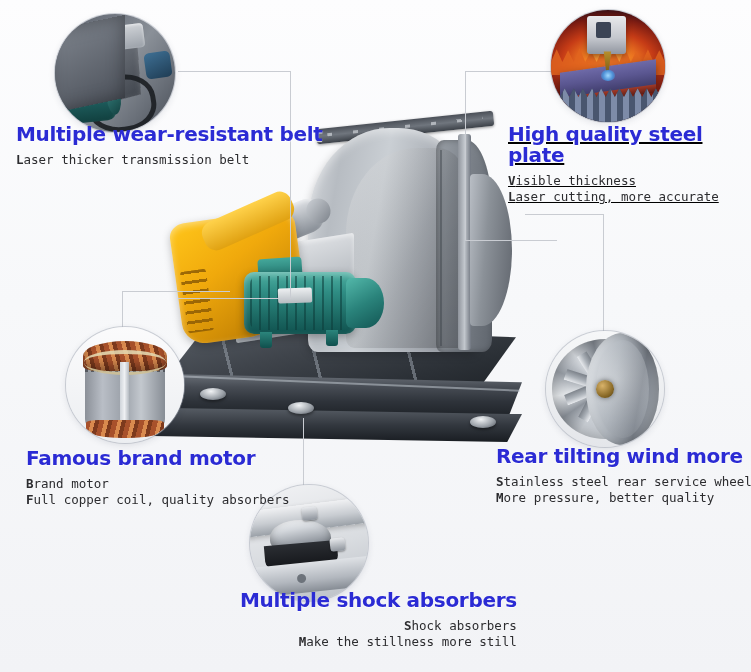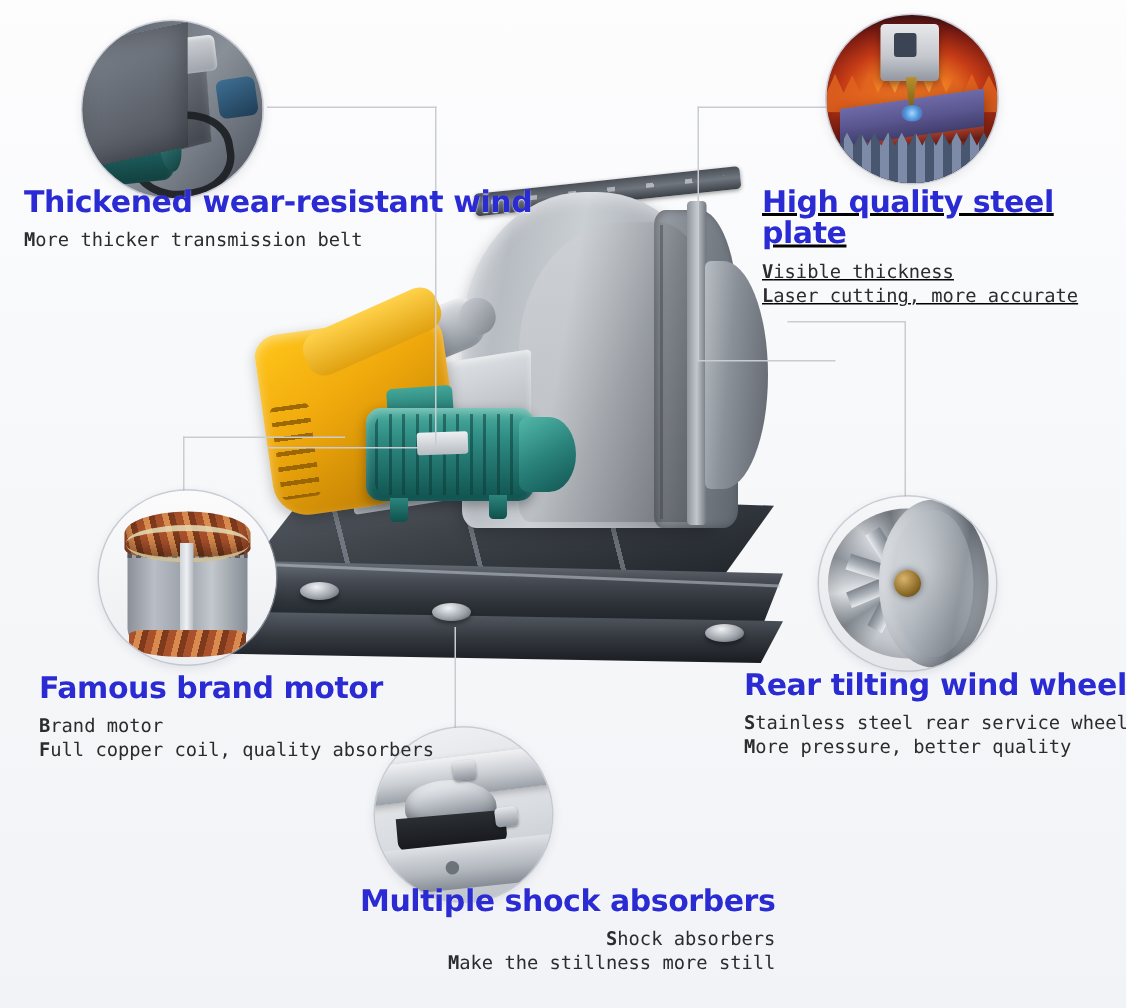--- a/index.html
+++ b/index.html
@@ -696,38 +696,38 @@
       <div class="shock-plate-top"></div>
       <div class="shock-dome"></div>
       <div class="shock-rubber"></div>
       <div class="shock-base"></div>
       <div class="shock-bolt a"></div>
       <div class="shock-bolt b"></div>
     </div>
   </div>
 
   <div class="callout" id="co-belt">
-    <h3>Thickened wear-resistant wind</h3>
-    <p class="first-cap">More thicker transmission belt</p>
+    <h3>Multiple wear-resistant belt</h3>
+    <p class="first-cap">Laser thicker transmission belt</p>
   </div>
 
   <div class="callout" id="co-steel">
     <h3>High quality steel plate</h3>
     <p class="first-cap">Visible thickness</p>
     <p class="first-cap">Laser cutting, more accurate</p>
   </div>
 
   <div class="callout" id="co-motor">
     <h3>Famous brand motor</h3>
     <p class="first-cap">Brand motor</p>
     <p class="first-cap">Full copper coil, quality absorbers</p>
   </div>
 
   <div class="callout" id="co-wheel">
-    <h3>Rear tilting wind wheel</h3>
+    <h3>Rear tilting wind more</h3>
     <p class="first-cap">Stainless steel rear service wheel</p>
     <p class="first-cap">More pressure, better quality</p>
   </div>
 
   <div class="callout" id="co-shock">
     <h3>Multiple shock absorbers</h3>
     <p class="first-cap">Shock absorbers</p>
     <p class="first-cap">Make the stillness more still</p>
   </div>
 

